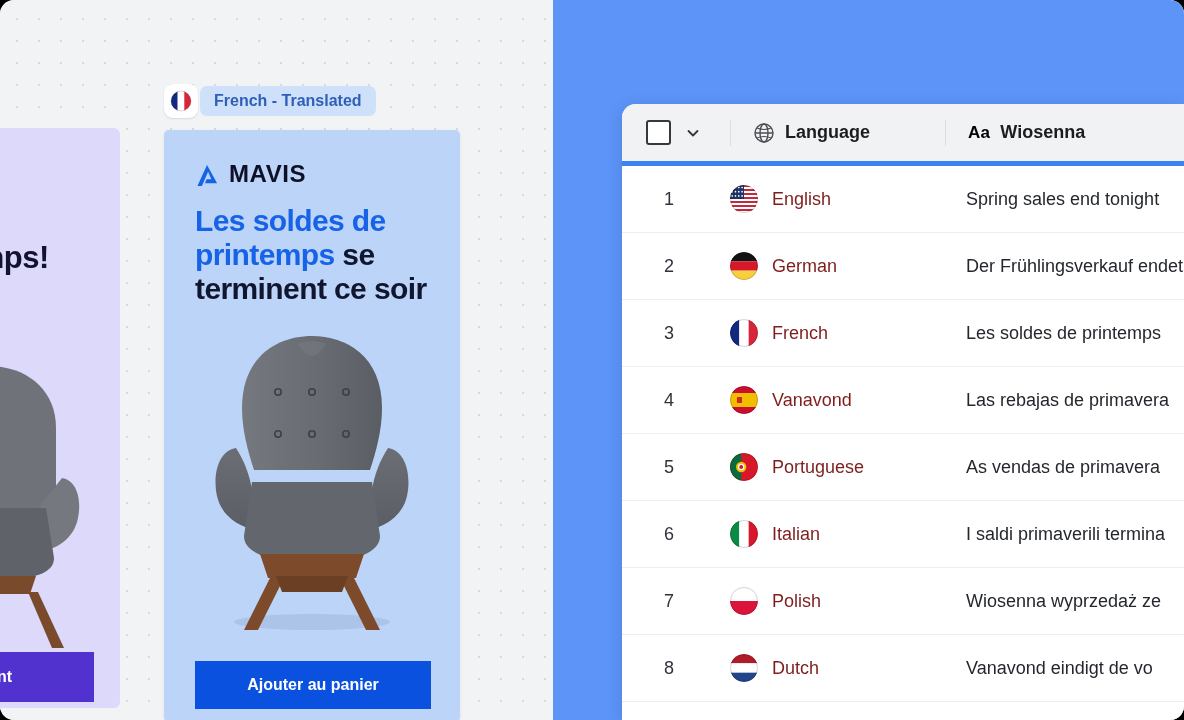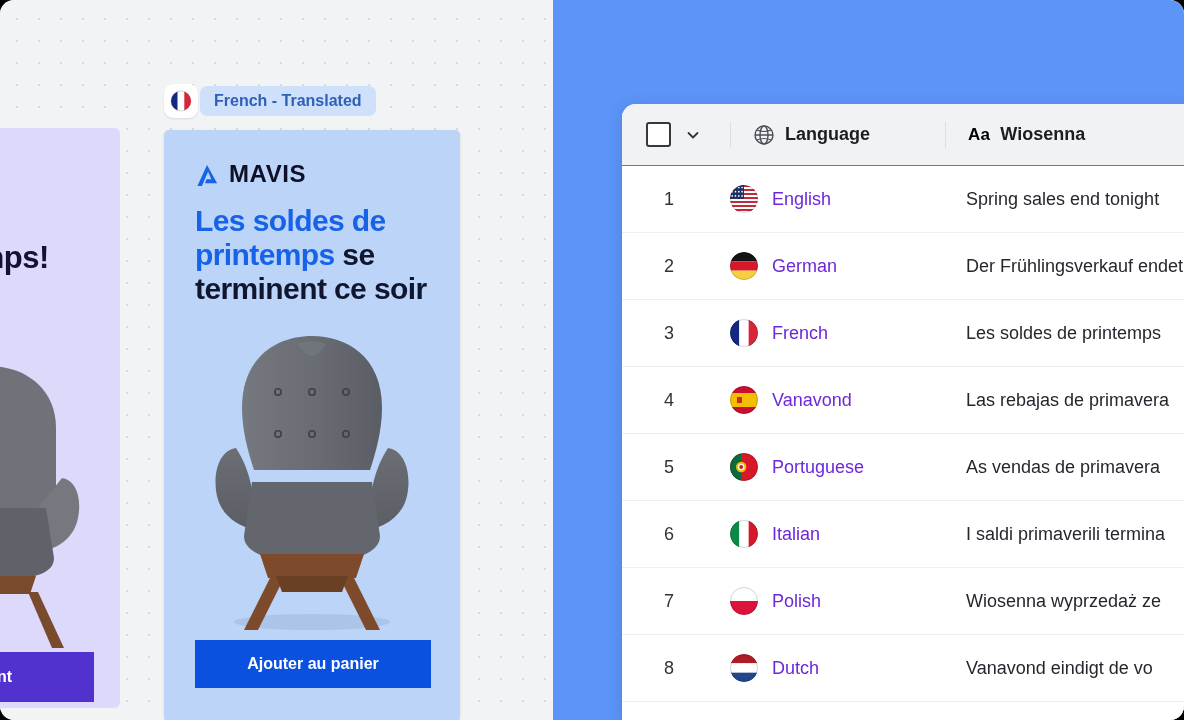--- a/index.html
+++ b/index.html
@@ -113,21 +113,21 @@
     font-size: 30px; line-height: 1.13;
     font-weight: 700; letter-spacing: -0.6px;
     color: #101630;
   }
   .fc-head .hl { color: #1763e8; }
   .fc-chair {
     position: absolute; left: 34px; top: 200px;
     width: 228px; height: 300px;
   }
   .fc-btn {
-    position: absolute; left: 31px; top: 510px;
+    position: absolute; left: 31px; top: 531px;
     width: 236px; height: 48px;
     background: #0b51e0;
     color: #ffffff;
     font-size: 16px; font-weight: 700;
     display: flex; align-items: center; justify-content: center;
   }
 
   
   #blue-panel {
     position: absolute;
@@ -153,21 +153,21 @@
     width:40px; height:40px;
     border-bottom-right-radius: 14px;
     box-shadow: 14px 14px 0 14px #ffffff;
     pointer-events:none;
   }
 
   .thead {
     height: 62px;
     background: #f1f2f4;
     display: flex; align-items: center;
-    border-bottom: 1px solid #3b82f6;
+    border-bottom: 5px solid #3b82f6;
   }
   .th-select {
     width: 108px;
     padding-left: 24px;
     display: flex; align-items: center; gap: 14px;
     flex: 0 0 auto;
   }
   .chk {
     width: 25px; height: 25px;
     border: 2.4px solid #35383d;
@@ -198,21 +198,21 @@
     width: 108px;
     padding-left: 42px;
     font-size: 18px; color: #30333a;
     flex: 0 0 auto;
   }
   .td-lang {
     width: 228px;
     display: flex; align-items: center; gap: 14px;
     flex: 0 0 auto;
   }
-  .td-lang .name { font-size: 18px; color: #6d28d9; }
+  .td-lang .name { font-size: 18px; color: #7f1d1d; }
   .td-head {
     flex: 1 1 auto;
     padding-left: 8px;
     font-size: 18px; color: #24272d;
     white-space: nowrap;
     overflow: hidden;
   }
   .flag-round {
     width: 28px; height: 28px;
     border-radius: 50%;

